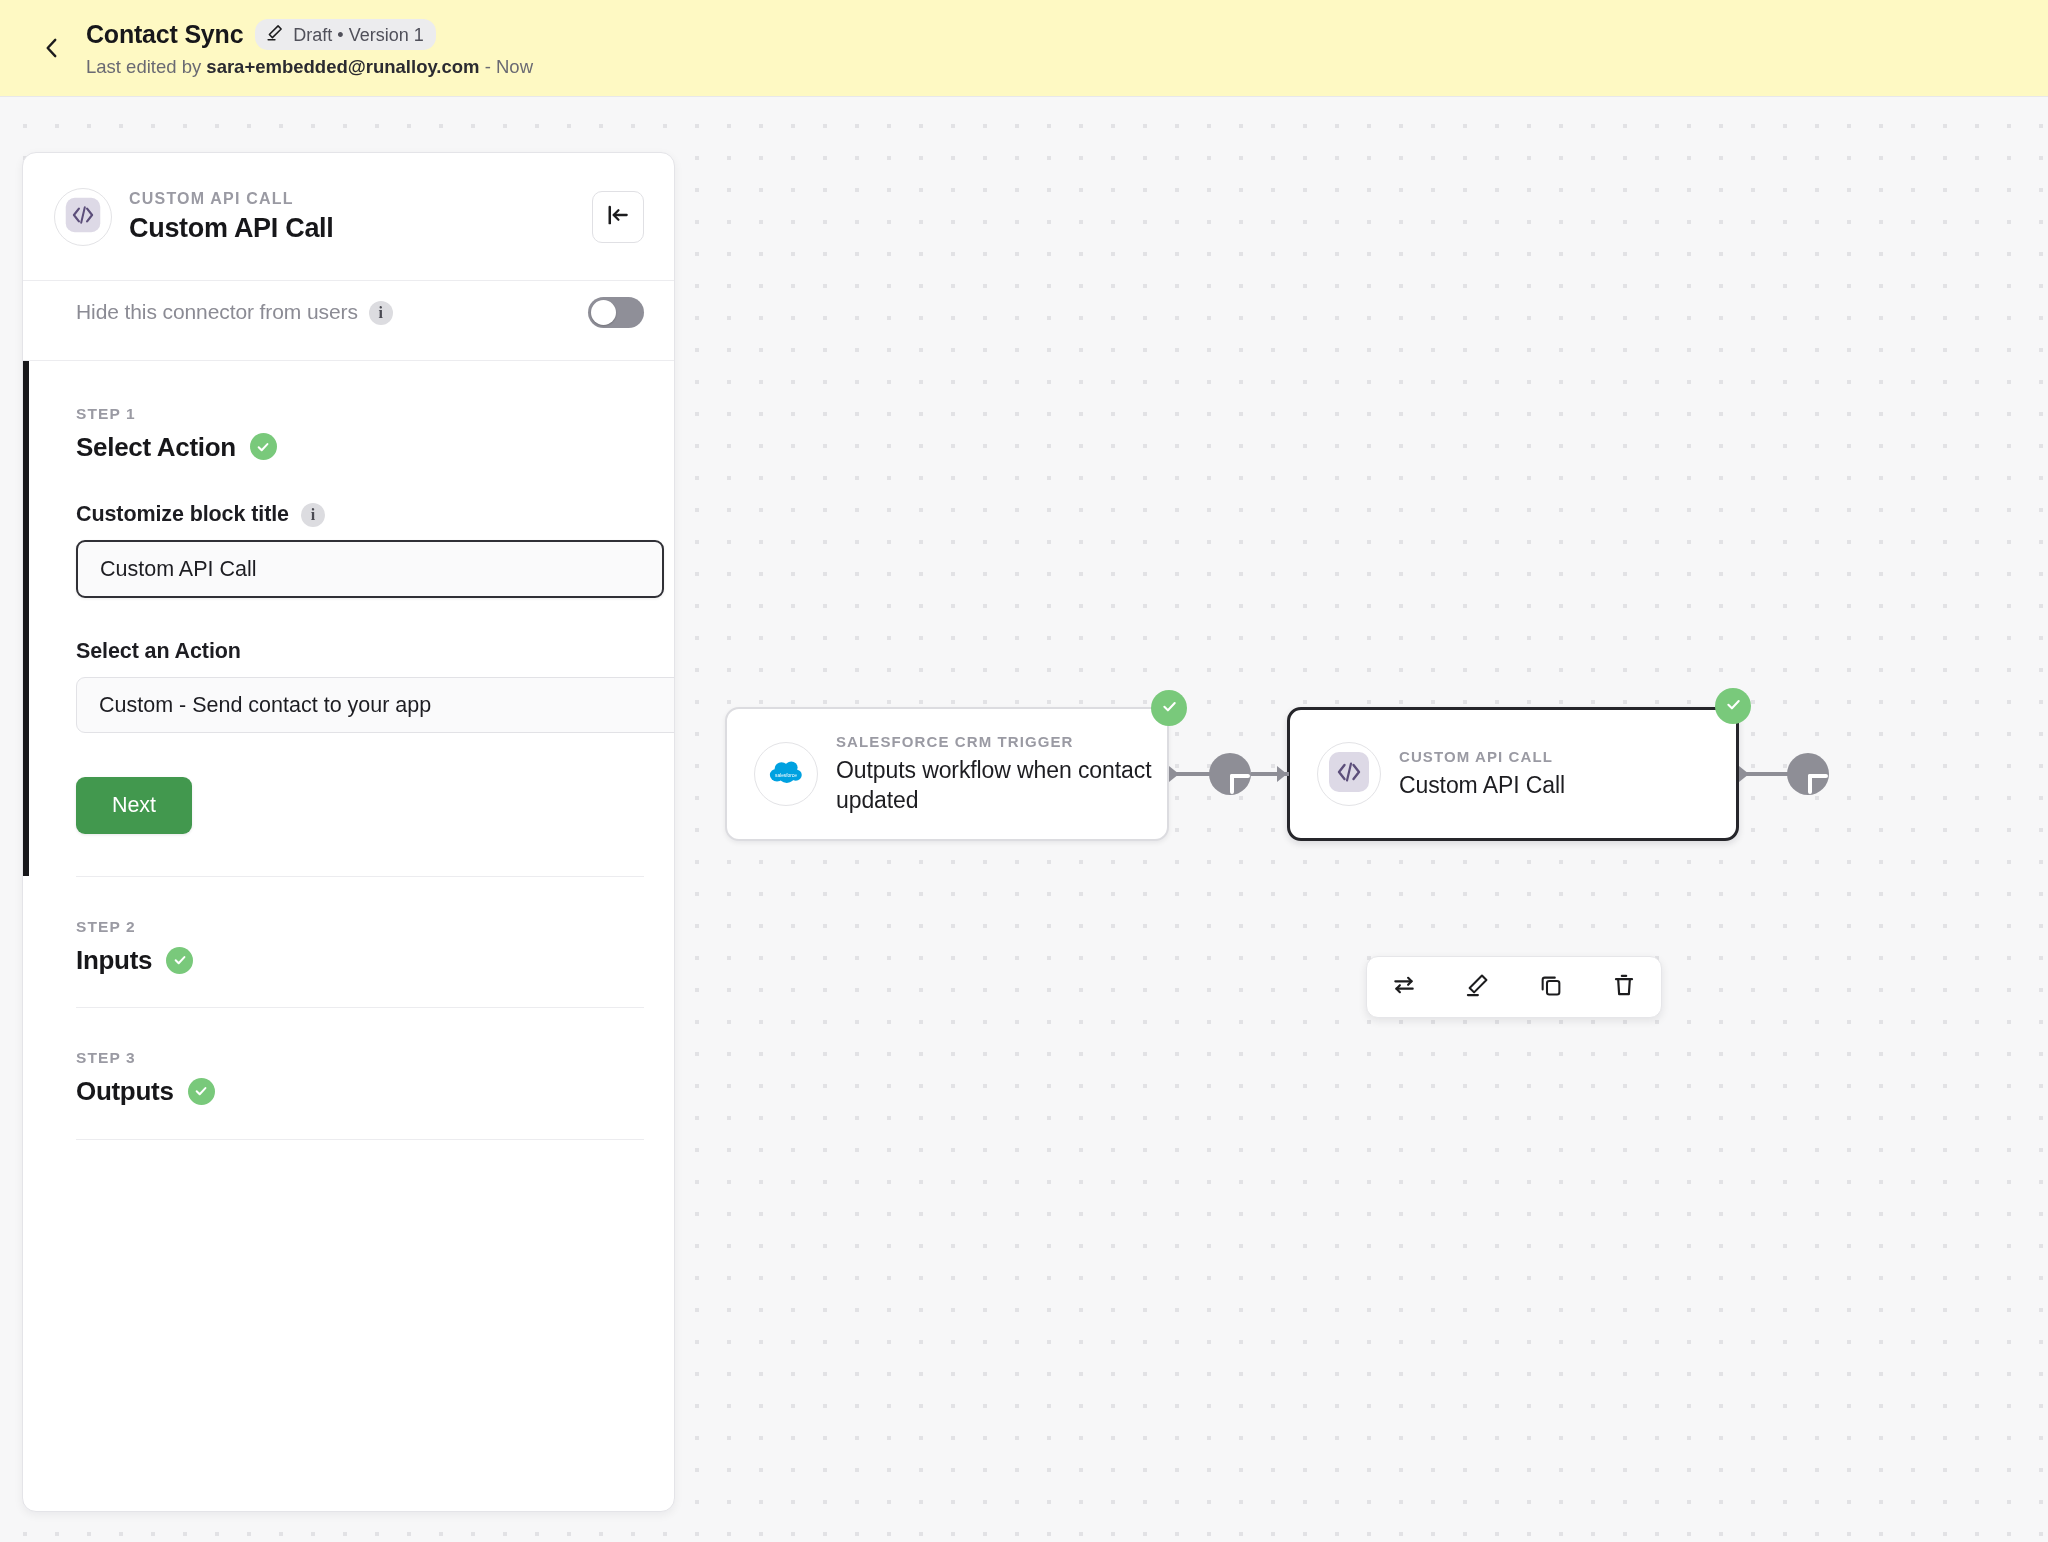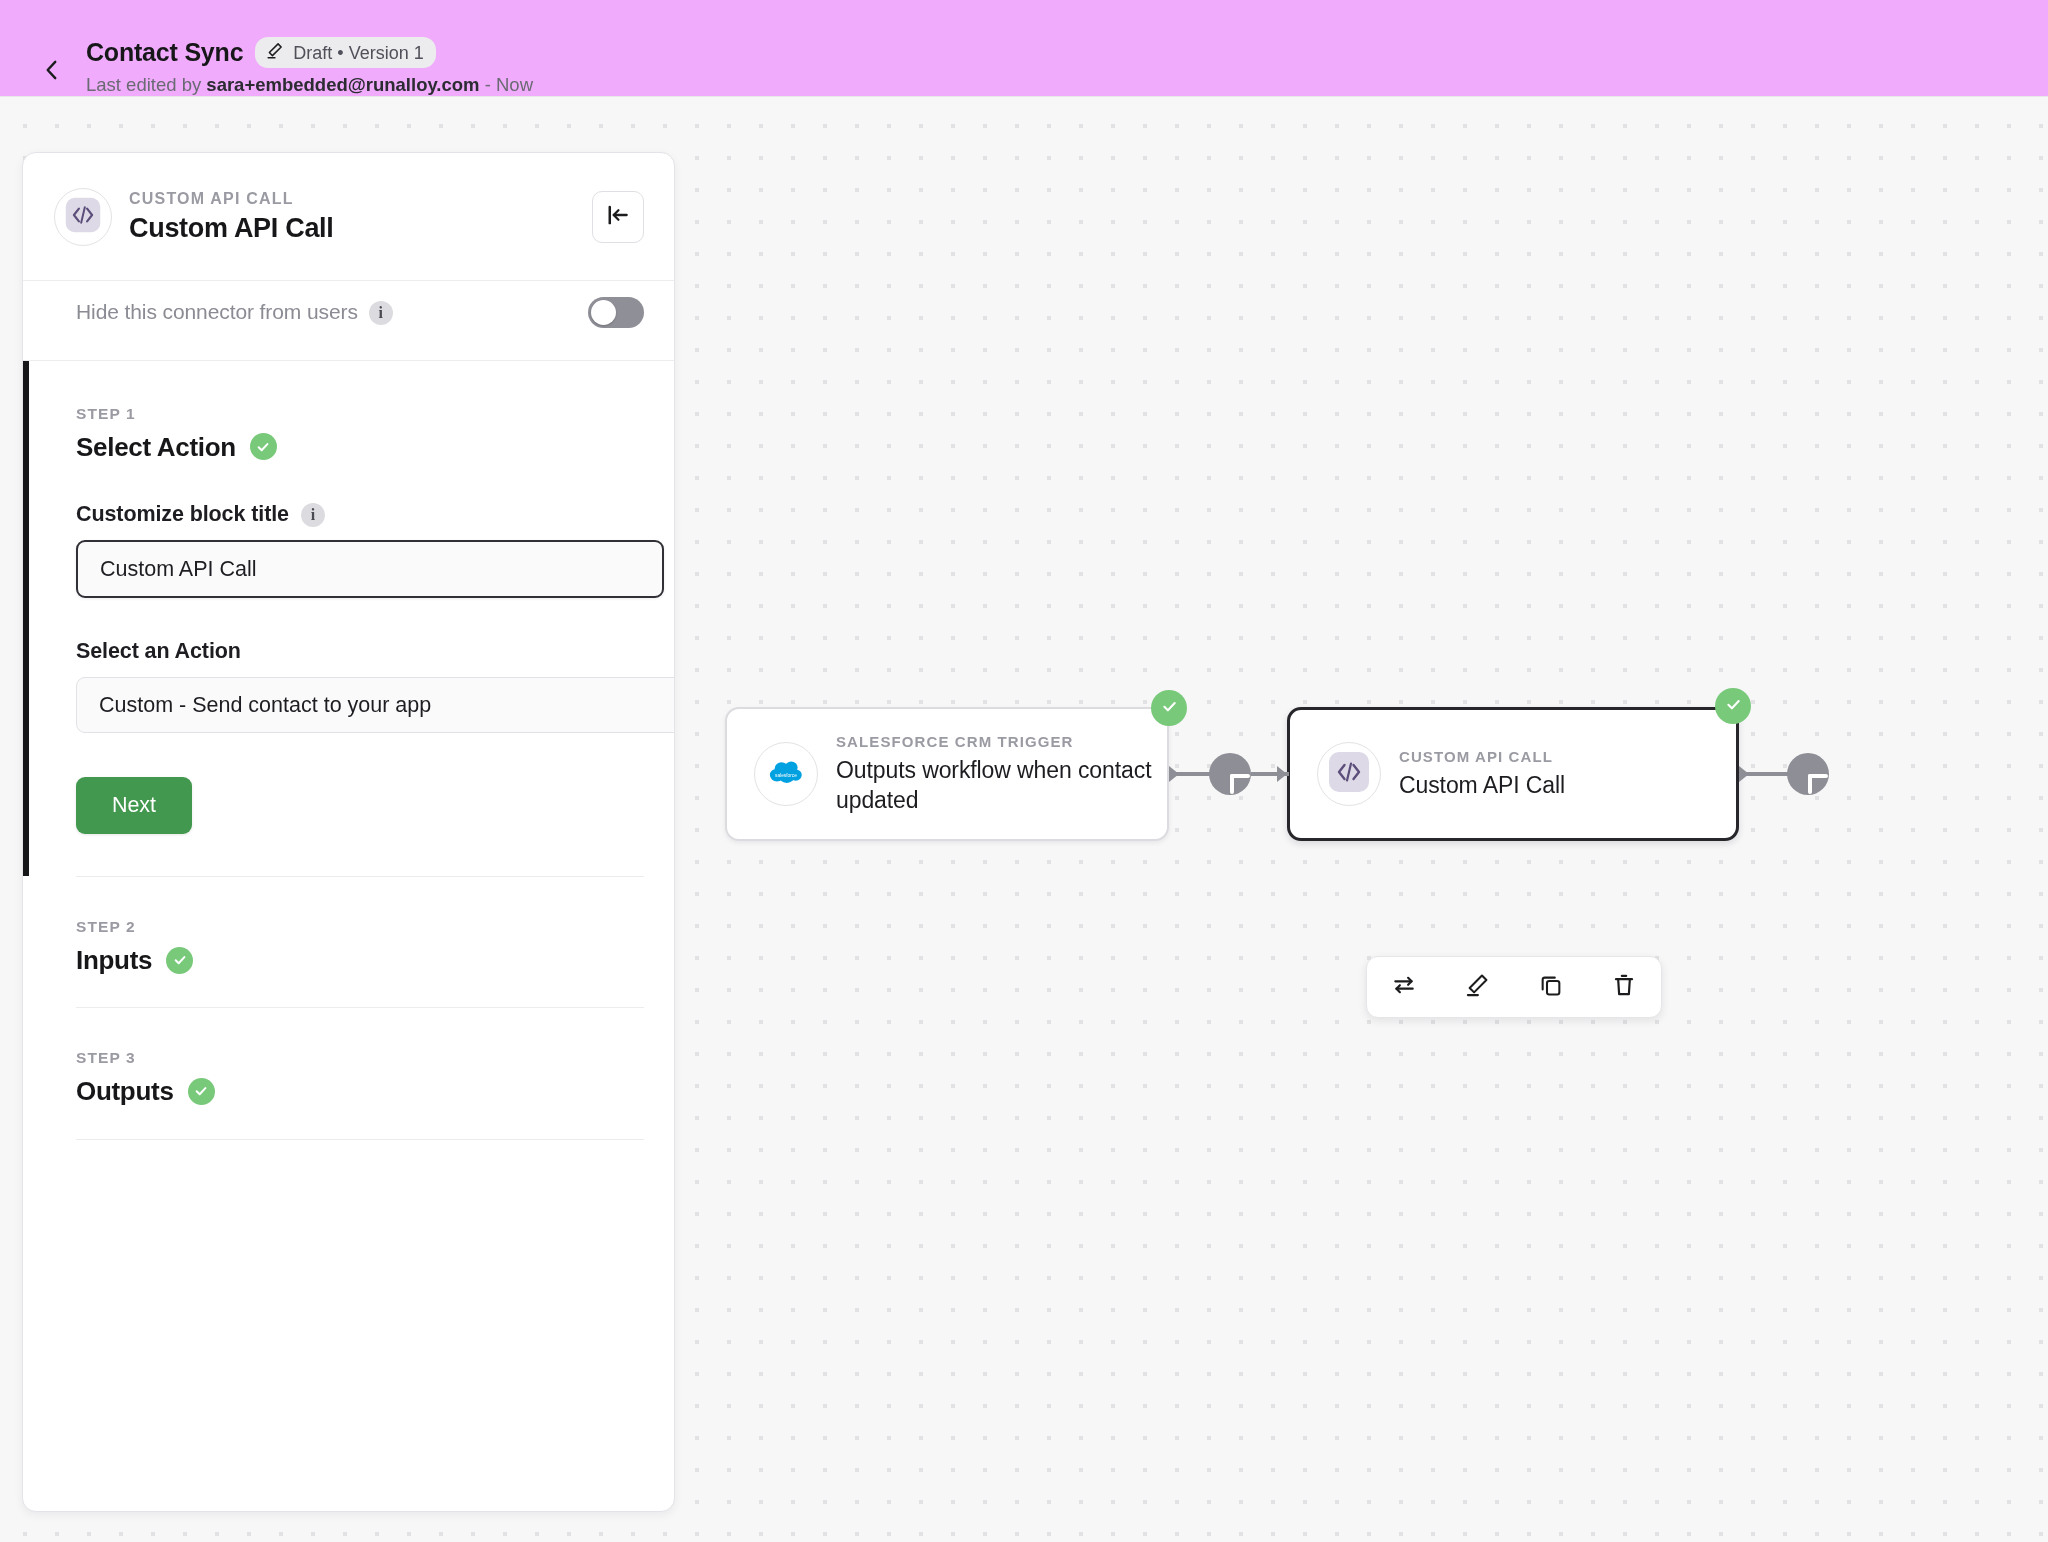--- a/index.html
+++ b/index.html
@@ -18,24 +18,24 @@
     width: 2048px;
     height: 1542px;
   }
 
   
   .topbar {
     position: absolute;
     left: 0; top: 0;
     width: 2048px;
     height: 97px;
-    background: #f0abfc;
+    background: #fef9c3;
     border-bottom: 1px solid #e8e8ea;
     display: flex;
-    align-items: flex-end;
+    align-items: center;
     z-index: 40;
   }
   .back-btn {
     width: 52px; height: 52px;
     margin-left: 26px;
     display: flex; align-items: center; justify-content: center;
     cursor: pointer;
     border-radius: 8px;
   }
   .back-btn svg { display: block; }

